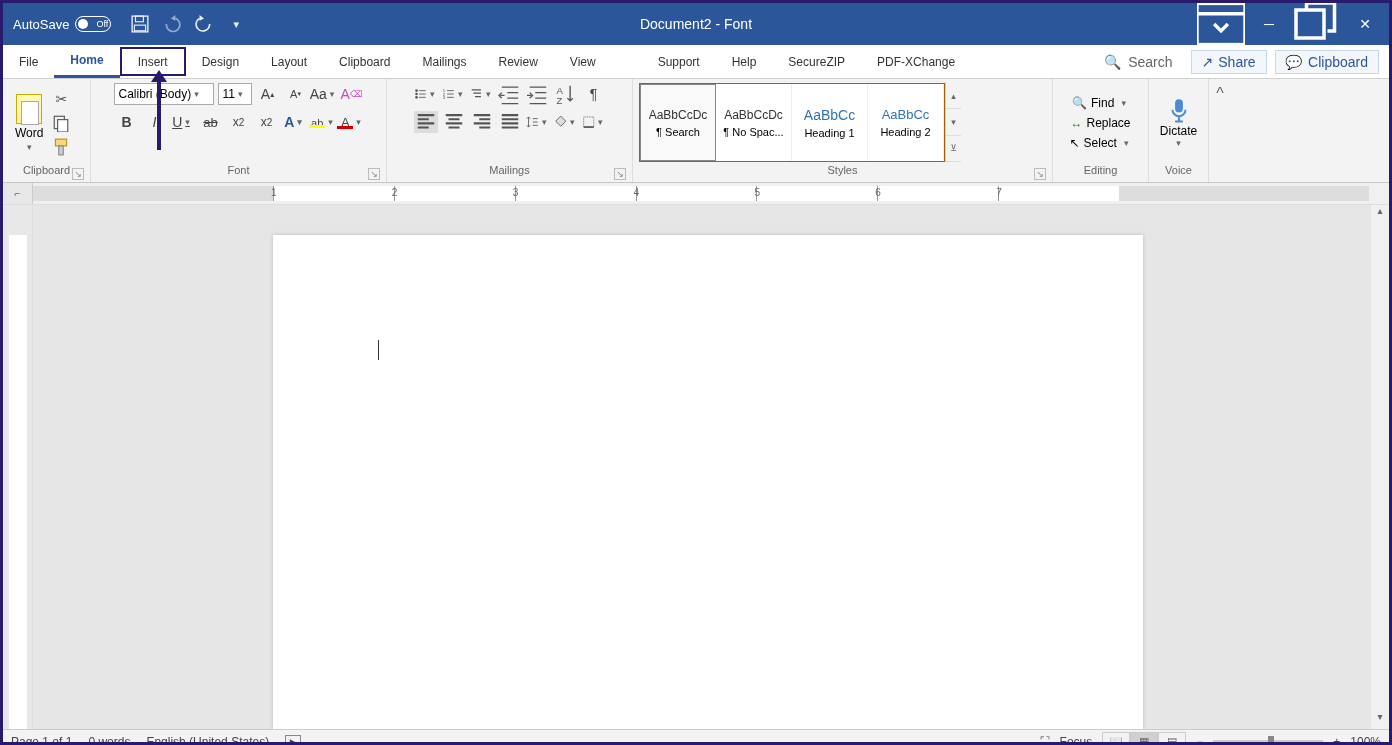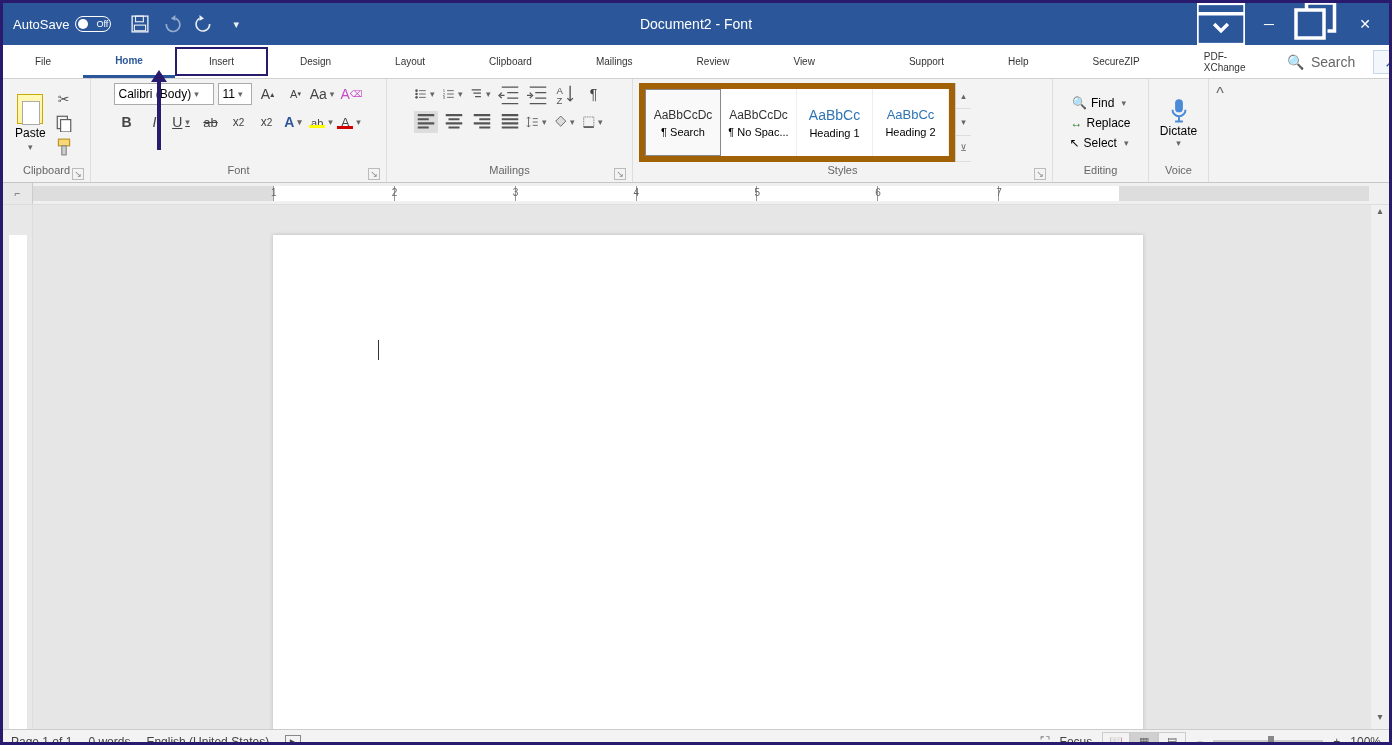--- a/index.html
+++ b/index.html
@@ -11,21 +11,21 @@
 .toggle { width: 36px; height: 16px; border: 1px solid white; border-radius: 8px; display: inline-flex; align-items: center; padding: 0 2px; font-size: 9px; justify-content: flex-end; position: relative; }
 .toggle::before { content: ''; width: 10px; height: 10px; background: white; border-radius: 50%; position: absolute; left: 2px; }
 .qat { display: flex; gap: 14px; align-items: center; padding: 0 10px; }
 .qat-icon { width: 18px; height: 18px; display: inline-flex; align-items: center; justify-content: center; opacity: 0.9; }
 .titlebar .title { position: absolute; left: 50%; transform: translateX(-50%); font-size: 14px; }
 .winctrls { margin-left: auto; display: flex; }
 .winbtn { width: 48px; height: 42px; display: flex; align-items: center; justify-content: center; font-size: 14px; }
 
 
 .tabbar { height: 34px; background: white; display: flex; align-items: stretch; border-bottom: 1px solid #d0d0d0; }
-.tab { padding: 0 32px; display: flex; align-items: center; font-size: 10px; color: #333; cursor: pointer; }
+.tab { padding: 0 16px; display: flex; align-items: center; font-size: 12px; color: #333; cursor: pointer; }
 .tab.active { color: #2b579a; border-bottom: 3px solid #2b579a; font-weight: 600; }
 .tab.highlighted { border: 2px solid #2a1a6e; margin: 2px 0; }
 .tabbar .right { margin-left: auto; display: flex; align-items: center; gap: 8px; padding-right: 10px; }
 .search-box { display: flex; align-items: center; gap: 6px; color: #666; font-size: 14px; padding: 0 10px; }
 .share-btn, .comments-btn { border: 1px solid #c7d8ee; background: #f3f7fc; color: #2b579a; padding: 3px 10px; font-size: 14px; display: flex; align-items: center; gap: 5px; }
 
 
 .ribbon { height: 104px; background: #f3f3f3; display: flex; border-bottom: 1px solid #c6c6c6; }
 .group { border-right: 1px solid #ddd; display: flex; flex-direction: column; padding: 2px 4px 0 4px; }
 .group-body { flex: 1; display: flex; align-items: center; }
@@ -51,21 +51,21 @@
 .underline-btn { text-decoration: underline; }
 .strike-btn { text-decoration: line-through; font-size: 13px; }
 .sub-btn, .sup-btn { font-size: 12px; }
 
 .font-color-bar { display: inline-block; width: 16px; height: 3px; margin-top: -4px; }
 
 .para-body { display: flex; flex-direction: column; gap: 6px; padding: 2px 6px; }
 .para-row { display: flex; align-items: center; gap: 4px; }
 
 .styles-body { display: flex; align-items: stretch; padding: 2px; }
-.style-gallery { display: flex; border: 6px solid #a16207; background: white; }
+.style-gallery { display: flex; border: 1px solid #a16207; background: white; }
 .style-item { width: 76px; display: flex; flex-direction: column; align-items: center; justify-content: center; border-right: 1px solid #eee; padding: 4px 2px; font-size: 11px; text-align: center; gap: 4px; }
 .style-item.selected { border: 1px solid #888; background: #f9f9f9; }
 .style-preview { font-size: 12px; color: #333; }
 .style-preview.h1 { color: #2e74b5; font-size: 14px; }
 .style-preview.h2 { color: #2e74b5; font-size: 13px; }
 .style-preview.title { font-size: 24px; font-weight: 300; }
 .style-scroll { width: 16px; display: flex; flex-direction: column; border-left: 1px solid #ccc; }
 .style-scroll div { flex: 1; display: flex; align-items: center; justify-content: center; font-size: 9px; color: #666; border-bottom: 1px solid #ddd; }
 
 .editing-body { display: flex; flex-direction: column; gap: 2px; padding: 2px 6px; font-size: 12px; justify-content: center; }
@@ -193,21 +193,21 @@
     </div>
   </div>
 </div>
 
 <div class="ribbon">
 
   <div class="group" style="width:88px">
     <div class="group-body clipboard-body">
       <div class="paste-btn">
         <div class="paste-icon"></div>
-        <span>Paste</span>
+        <span>Word</span>
         <span class="dd">▾</span>
       </div>
       <div class="clip-col">
         <div class="small-icon">✂</div>
         <div class="small-icon">
             <svg viewBox="0 0 16 16">
               <rect x="2" y="2" width="9" height="11" fill="none" stroke="#555"></rect>
               <rect x="5" y="5" width="9" height="11" fill="white" stroke="#555"></rect>
             </svg>
           </div>

